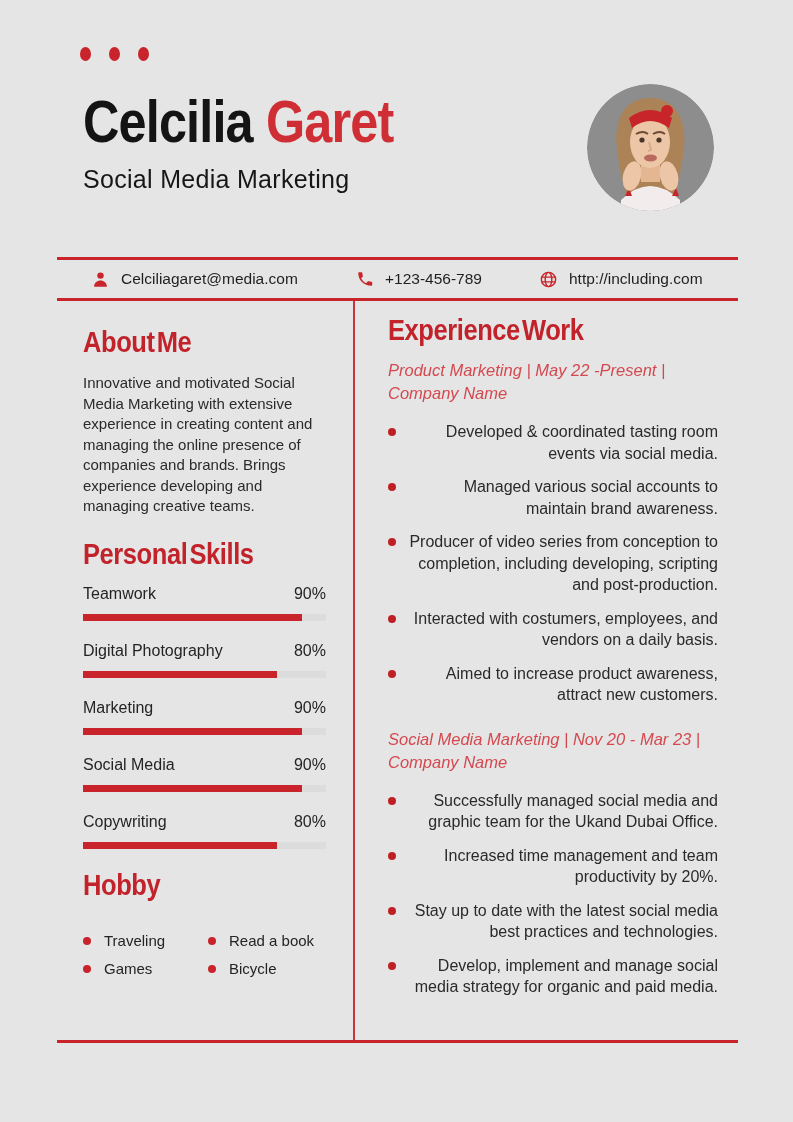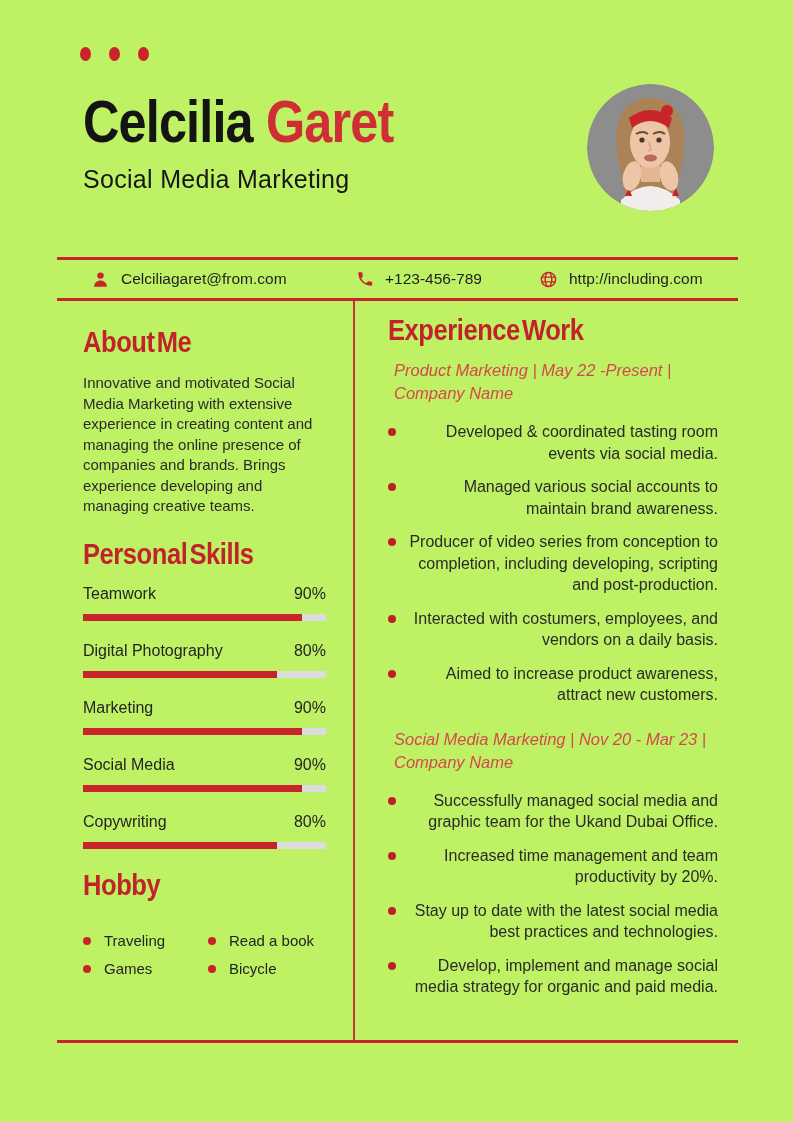--- a/index.html
+++ b/index.html
@@ -4,21 +4,21 @@
 <title>Resume</title>
 <style>
   * { margin: 0; padding: 0; box-sizing: border-box; }
   html, body { background: #ffffff; }
   body { font-family: "Liberation Sans", sans-serif; color: #2b2b2b; }
 
   .page {
     position: relative;
     width: 793px;
     height: 1122px;
-    background: #bef264;
+    background: #e5e5e5;
     overflow: hidden;
   }
 
   
   .dots {
     position: absolute;
     left: 80px; top: 47px;
     display: flex; gap: 18px;
   }
   .dots span {
@@ -144,21 +144,20 @@
     background: #c9242b; flex: 0 0 auto;
   }
 
   .job { margin-top: 14px; }
   .job + .job { margin-top: 22px; }
   .job-meta {
     font-size: 16.5px;
     font-style: italic;
     color: #d4494f;
     line-height: 23px;
-    margin-left: 6px;
   }
   .job-bullets { margin-top: 16px; list-style: none; }
   .job-bullets li {
     position: relative;
     padding-left: 17px;
     font-size: 16px;
     line-height: 21.5px;
     color: #2a2a2a;
     margin-bottom: 12px;
     max-width: 330px;
@@ -216,21 +215,21 @@
     </svg>
   </div>
 
   <div class="contact-bar">
     <a class="contact-item ci-email">
       <span class="cicon">
         <svg width="19" height="19" viewBox="0 0 24 24">
             <path fill="#c9242b" d="M12 11.2a4.1 4.1 0 1 0 0-8.2 4.1 4.1 0 0 0 0 8.2zm-8 9.3c0-4 3.6-7.3 8-7.3s8 3.3 8 7.3v.5H4z"></path>
           </svg>
       </span>
-      <span>Celciliagaret@from.com</span>
+      <span>Celciliagaret@media.com</span>
     </a>
     <a class="contact-item ci-phone">
       <span class="cicon">
         <svg width="18" height="18" viewBox="0 0 24 24">
             <path fill="#c9242b" d="M6.6 10.8c1.5 2.9 3.9 5.3 6.8 6.8l2.3-2.3c.3-.3.7-.4 1.1-.2 1.2.4 2.5.6 3.8.6.6 0 1 .4 1 1V20c0 .6-.4 1-1 1C10.4 21 3 13.6 3 4c0-.6.4-1 1-1h3.5c.6 0 1 .4 1 1 0 1.3.2 2.6.6 3.8.1.4 0 .8-.2 1.1l-2.3 2.3z"></path>
           </svg>
       </span>
       <span>+123-456-789</span>
     </a>
     <a class="contact-item ci-web">

